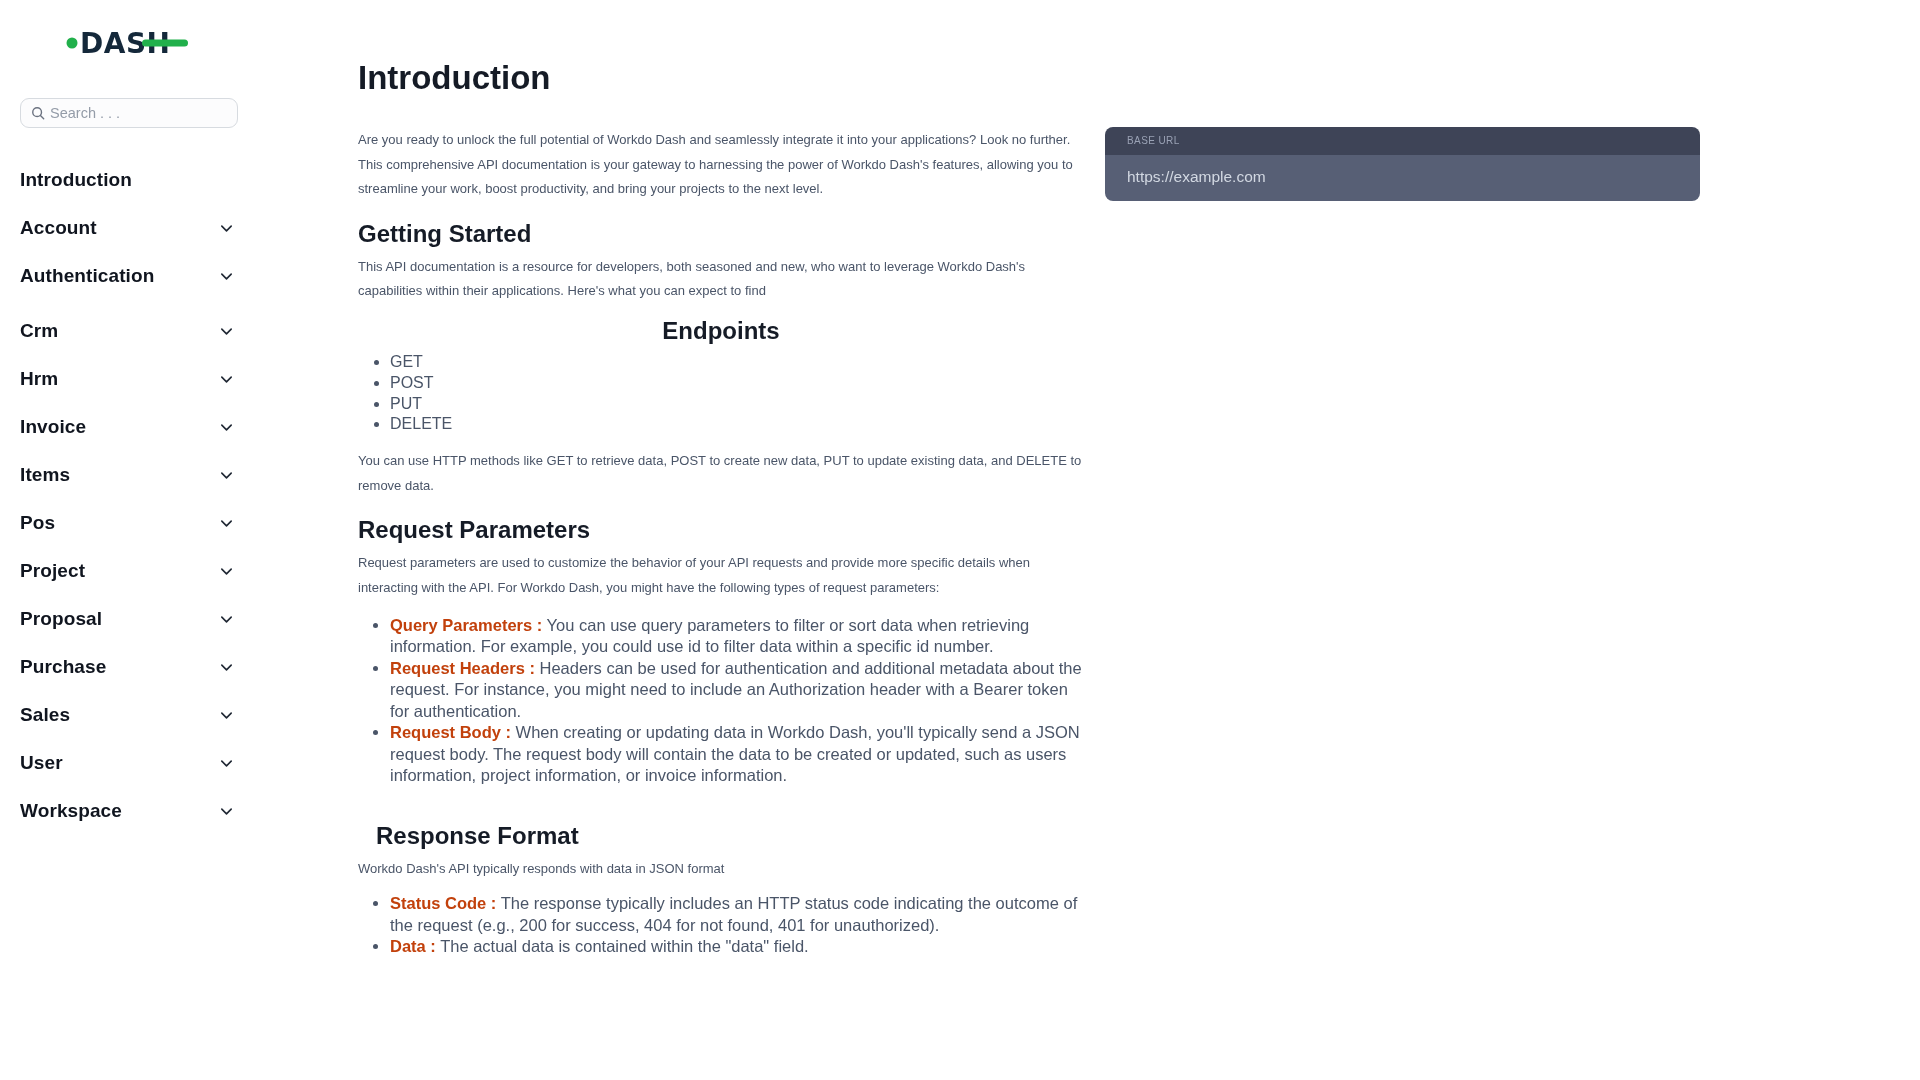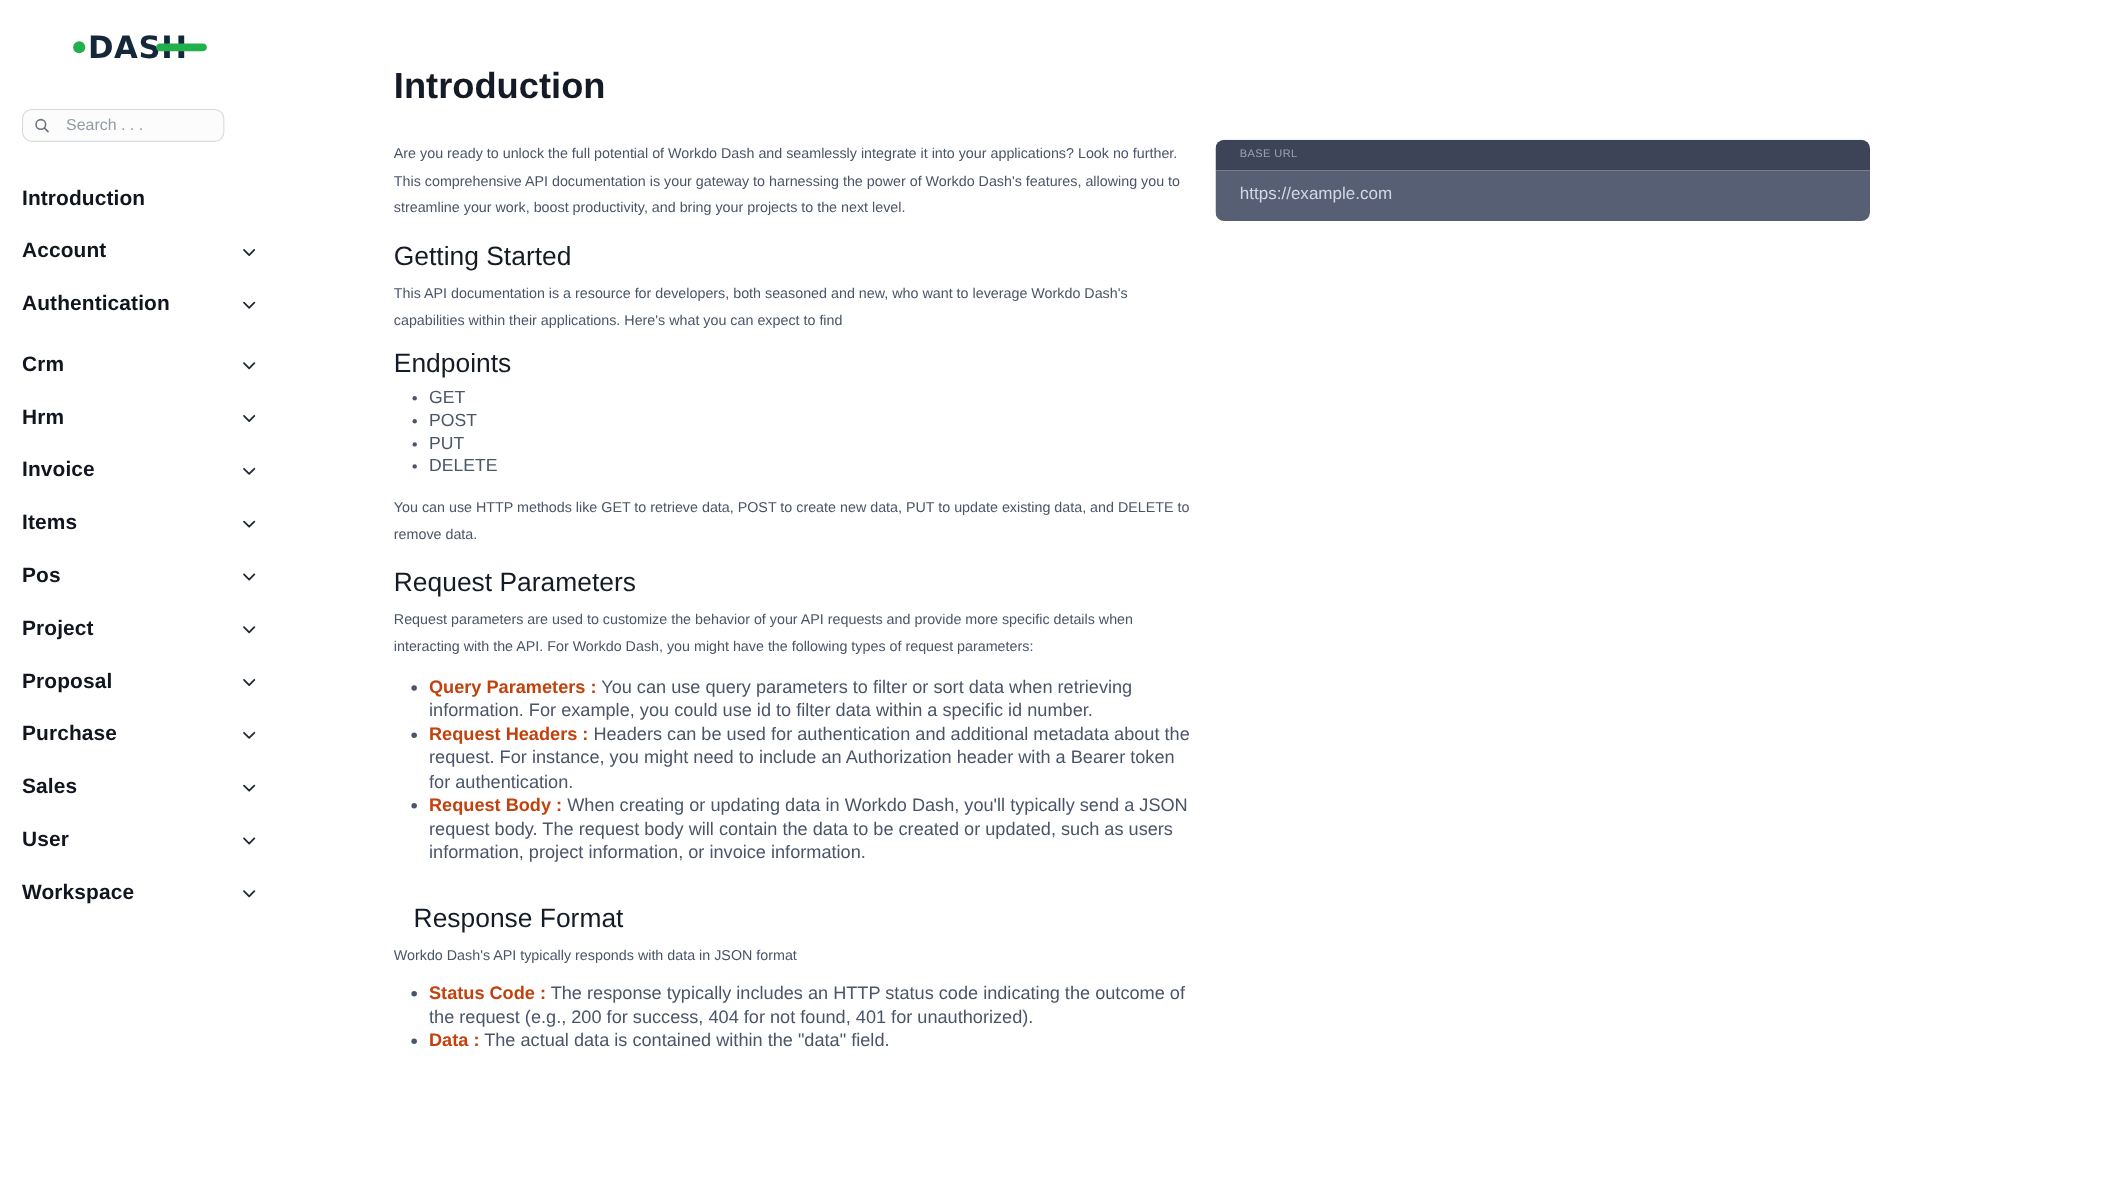--- a/index.html
+++ b/index.html
@@ -3,36 +3,36 @@
 <meta charset="utf-8">
 <style>
   * { box-sizing: border-box; margin: 0; padding: 0; }
   html, body { width: 1920px; height: 1080px; background: #ffffff;
     font-family: "Liberation Sans", sans-serif; }
   .page { position: relative; width: 1920px; height: 1080px; overflow: hidden; background: #fff; }
 
   
   .sidebar { position: absolute; left: 0; top: 0; width: 250px; height: 1080px; padding: 26px 14px 0 20px; background: #fff; }
   .logo-wrap { width: 124px; margin: 0 auto 34px auto; cursor: pointer; }
-  .search-box { display: flex; align-items: center; gap: 15px; width: 184px; height: 30px;
+  .search-box { display: flex; align-items: center; gap: 5px; width: 218px; height: 30px;
     border: 1px solid #d7dbe0; border-radius: 9px; background: #fcfcfd; padding: 0 10px; margin-bottom: 28px; }
   .search-box input { flex: 1; border: none; outline: none; background: transparent;
     font-family: "Liberation Sans", sans-serif; font-size: 14.5px; color: #374151; min-width: 0; }
   .search-box input::placeholder { color: #949ca8; }
   .nav-item { display: flex; align-items: center; justify-content: space-between;
     height: 48px; padding-right: 2px; cursor: pointer; }
   .nav-label { font-size: 19px; font-weight: 600; color: #10151f; letter-spacing: 0.1px; }
   .chev { width: 15px; height: 15px; color: #1f2733; flex: 0 0 auto; }
   .nav-item.gap-after { margin-bottom: 7px; }
 
   
   .main { position: absolute; left: 358px; top: 58px; width: 726px; }
   .main h1 { font-size: 33px; line-height: 40px; font-weight: 700; color: #151b26; margin: 0 0 30px 0; }
-  .main h2 { font-size: 24px; line-height: 30px; font-weight: 400; color: #151b26; margin: 17px 0 6px 0; }
-  .main h2.h2-endpoints { margin-top: 12px; }
+  .main h2 { font-size: 24px; line-height: 30px; font-weight: 700; color: #151b26; margin: 17px 0 6px 0; }
+  .main h2.h2-endpoints { margin-top: 12px; text-align: center; }
   .main h2.h2-response { margin-top: 34px; margin-left: 18px; }
   .main p { font-size: 13px; line-height: 24.6px; color: #4a5568; }
   .main p.after-list { margin-top: 14px; }
   ul.method-list { margin: 0; padding-left: 32px; color: #4a5568; }
   ul.method-list li { font-size: 16px; line-height: 20.8px; color: #4a5568; }
   ul.param-list { margin-top: 14px; padding-left: 32px; }
   ul.param-list li { font-size: 16.5px; line-height: 21.5px; color: #4a5568; }
   ul.param-list.tight { margin-top: 12px; }
   ul li strong { color: #c2410c; font-weight: 700; }
 

